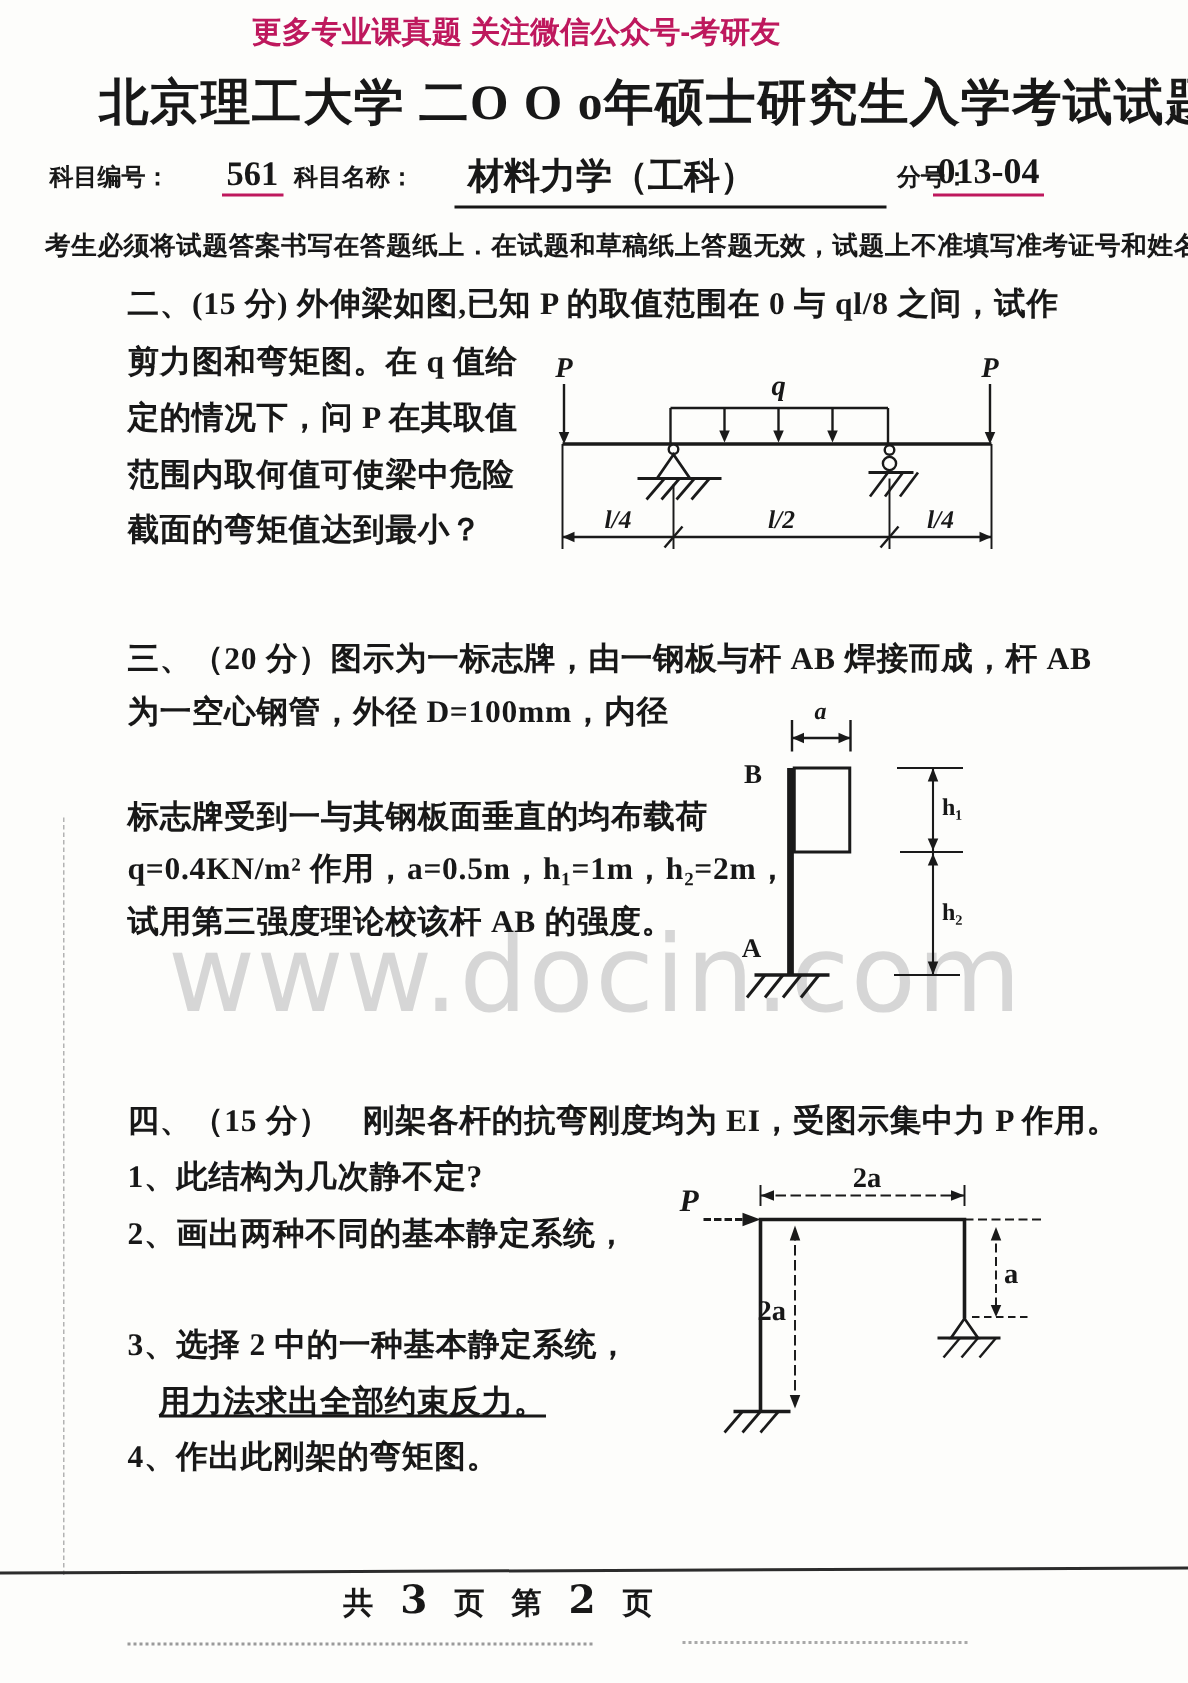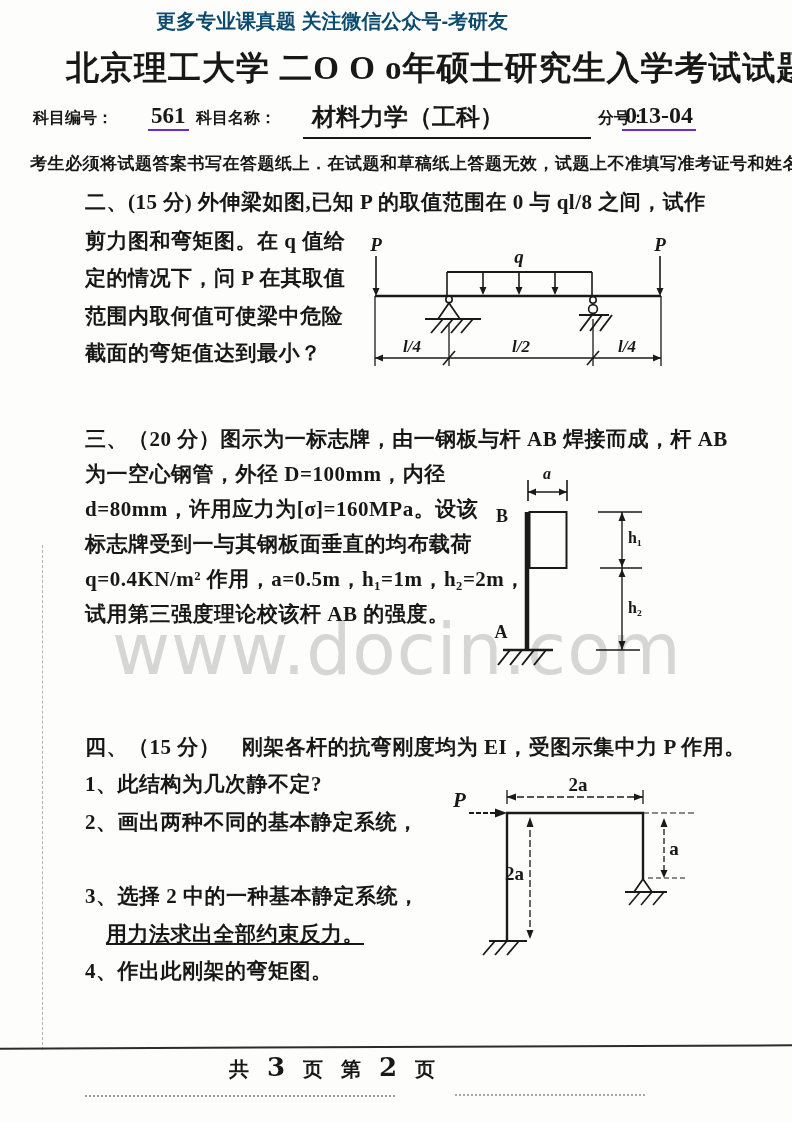--- a/index.html
+++ b/index.html
@@ -1,23 +1,23 @@
 <!DOCTYPE html>
 <html><head>
 <meta charset="utf-8">
 <style>
   html,body{margin:0;padding:0;background:#888;}
   .page{position:relative;width:792px;height:1122px;background:#fdfdfb;
         font-family:"Liberation Serif",serif;color:#181818;overflow:hidden;margin:0 auto;}
   .abs{position:absolute;white-space:nowrap;}
-  .promo{left:0;top:8px;width:664px;text-align:center;font-family:"Liberation Sans",sans-serif;
-         font-weight:700;font-size:20px;color:#0c4a6e;z-index:3;}
+  .promo{left:12px;top:8px;width:664px;text-align:center;font-family:"Liberation Sans",sans-serif;
+         font-weight:700;font-size:20px;color:#be185d;z-index:3;}
   .title{left:66px;top:46px;font-size:33px;font-weight:700;letter-spacing:1px;z-index:3;}
   .lbl{font-size:16px;font-weight:700;z-index:3;}
-  .val{font-size:23px;font-weight:700;z-index:3;border-bottom:2px solid #6d28d9;padding:0 3px;}
+  .val{font-size:23px;font-weight:700;z-index:3;border-bottom:2px solid #be185d;padding:0 3px;}
   .uline{position:absolute;background:#161616;height:2px;z-index:3;}
   .notice{left:30px;top:152px;font-size:17px;font-weight:700;letter-spacing:0.5px;z-index:3;}
   .qtext{font-size:21px;font-weight:700;z-index:3;letter-spacing:0.5px;}
   .fig{position:absolute;z-index:2;}
   .fig text{font-family:"Liberation Serif",serif;fill:#181818;}
   .watermark{left:112px;top:608px;font-family:"DejaVu Sans",sans-serif;font-size:71px;
              color:#d6d6d6;letter-spacing:1px;z-index:1;font-weight:400;}
   .footer-rule{position:absolute;left:0;top:1046px;width:792px;height:2px;background:#2c2c2c;
                transform:rotate(-0.25deg);z-index:3;}
   .footer-text{left:0;top:1052px;width:664px;text-align:center;font-size:20px;font-weight:700;z-index:3;}
@@ -113,21 +113,20 @@
     <text x="21" y="16" font-size="19" font-weight="bold" font-style="italic" text-anchor="middle">P</text>
     <text x="305" y="16" font-size="19" font-weight="bold" font-style="italic" text-anchor="middle">P</text>
     <text x="164" y="28" font-size="19" font-weight="bold" font-style="italic" text-anchor="middle">q</text>
     <text x="57" y="117" font-size="17" font-weight="bold" font-style="italic" text-anchor="middle">l/4</text>
     <text x="166" y="117" font-size="17" font-weight="bold" font-style="italic" text-anchor="middle">l/2</text>
     <text x="272" y="117" font-size="17" font-weight="bold" font-style="italic" text-anchor="middle">l/4</text>
   </svg>
 
   <div class="abs qtext" style="left:85px;top:425px;">三、（20 分）图示为一标志牌，由一钢板与杆 AB 焊接而成，杆 AB</div>
   <div class="abs qtext" style="left:85px;top:460px;">为一空心钢管，外径 D=100mm，内径</div>
-  <div class="abs qtext" style="left:85px;top:495px;">d=80mm，许用应力为[σ]=160MPa。设该</div>
   <div class="abs qtext" style="left:85px;top:530px;">标志牌受到一与其钢板面垂直的均布载荷</div>
   <div class="abs qtext" style="left:85px;top:565px;">q=0.4KN/m² 作用，a=0.5m，h₁=1m，h₂=2m，</div>
   <div class="abs qtext" style="left:85px;top:600px;">试用第三强度理论校该杆 AB 的强度。</div>
 
   <svg class="fig" style="left:490px;top:465px;" width="170" height="205" viewBox="0 0 170 205">
     <g stroke="#1a1a1a" fill="none" stroke-width="1.6">
 
       <line x1="38" y1="15" x2="38" y2="36"></line>
       <line x1="77" y1="15" x2="77" y2="36"></line>
       <line x1="38" y1="27" x2="77" y2="27"></line>

